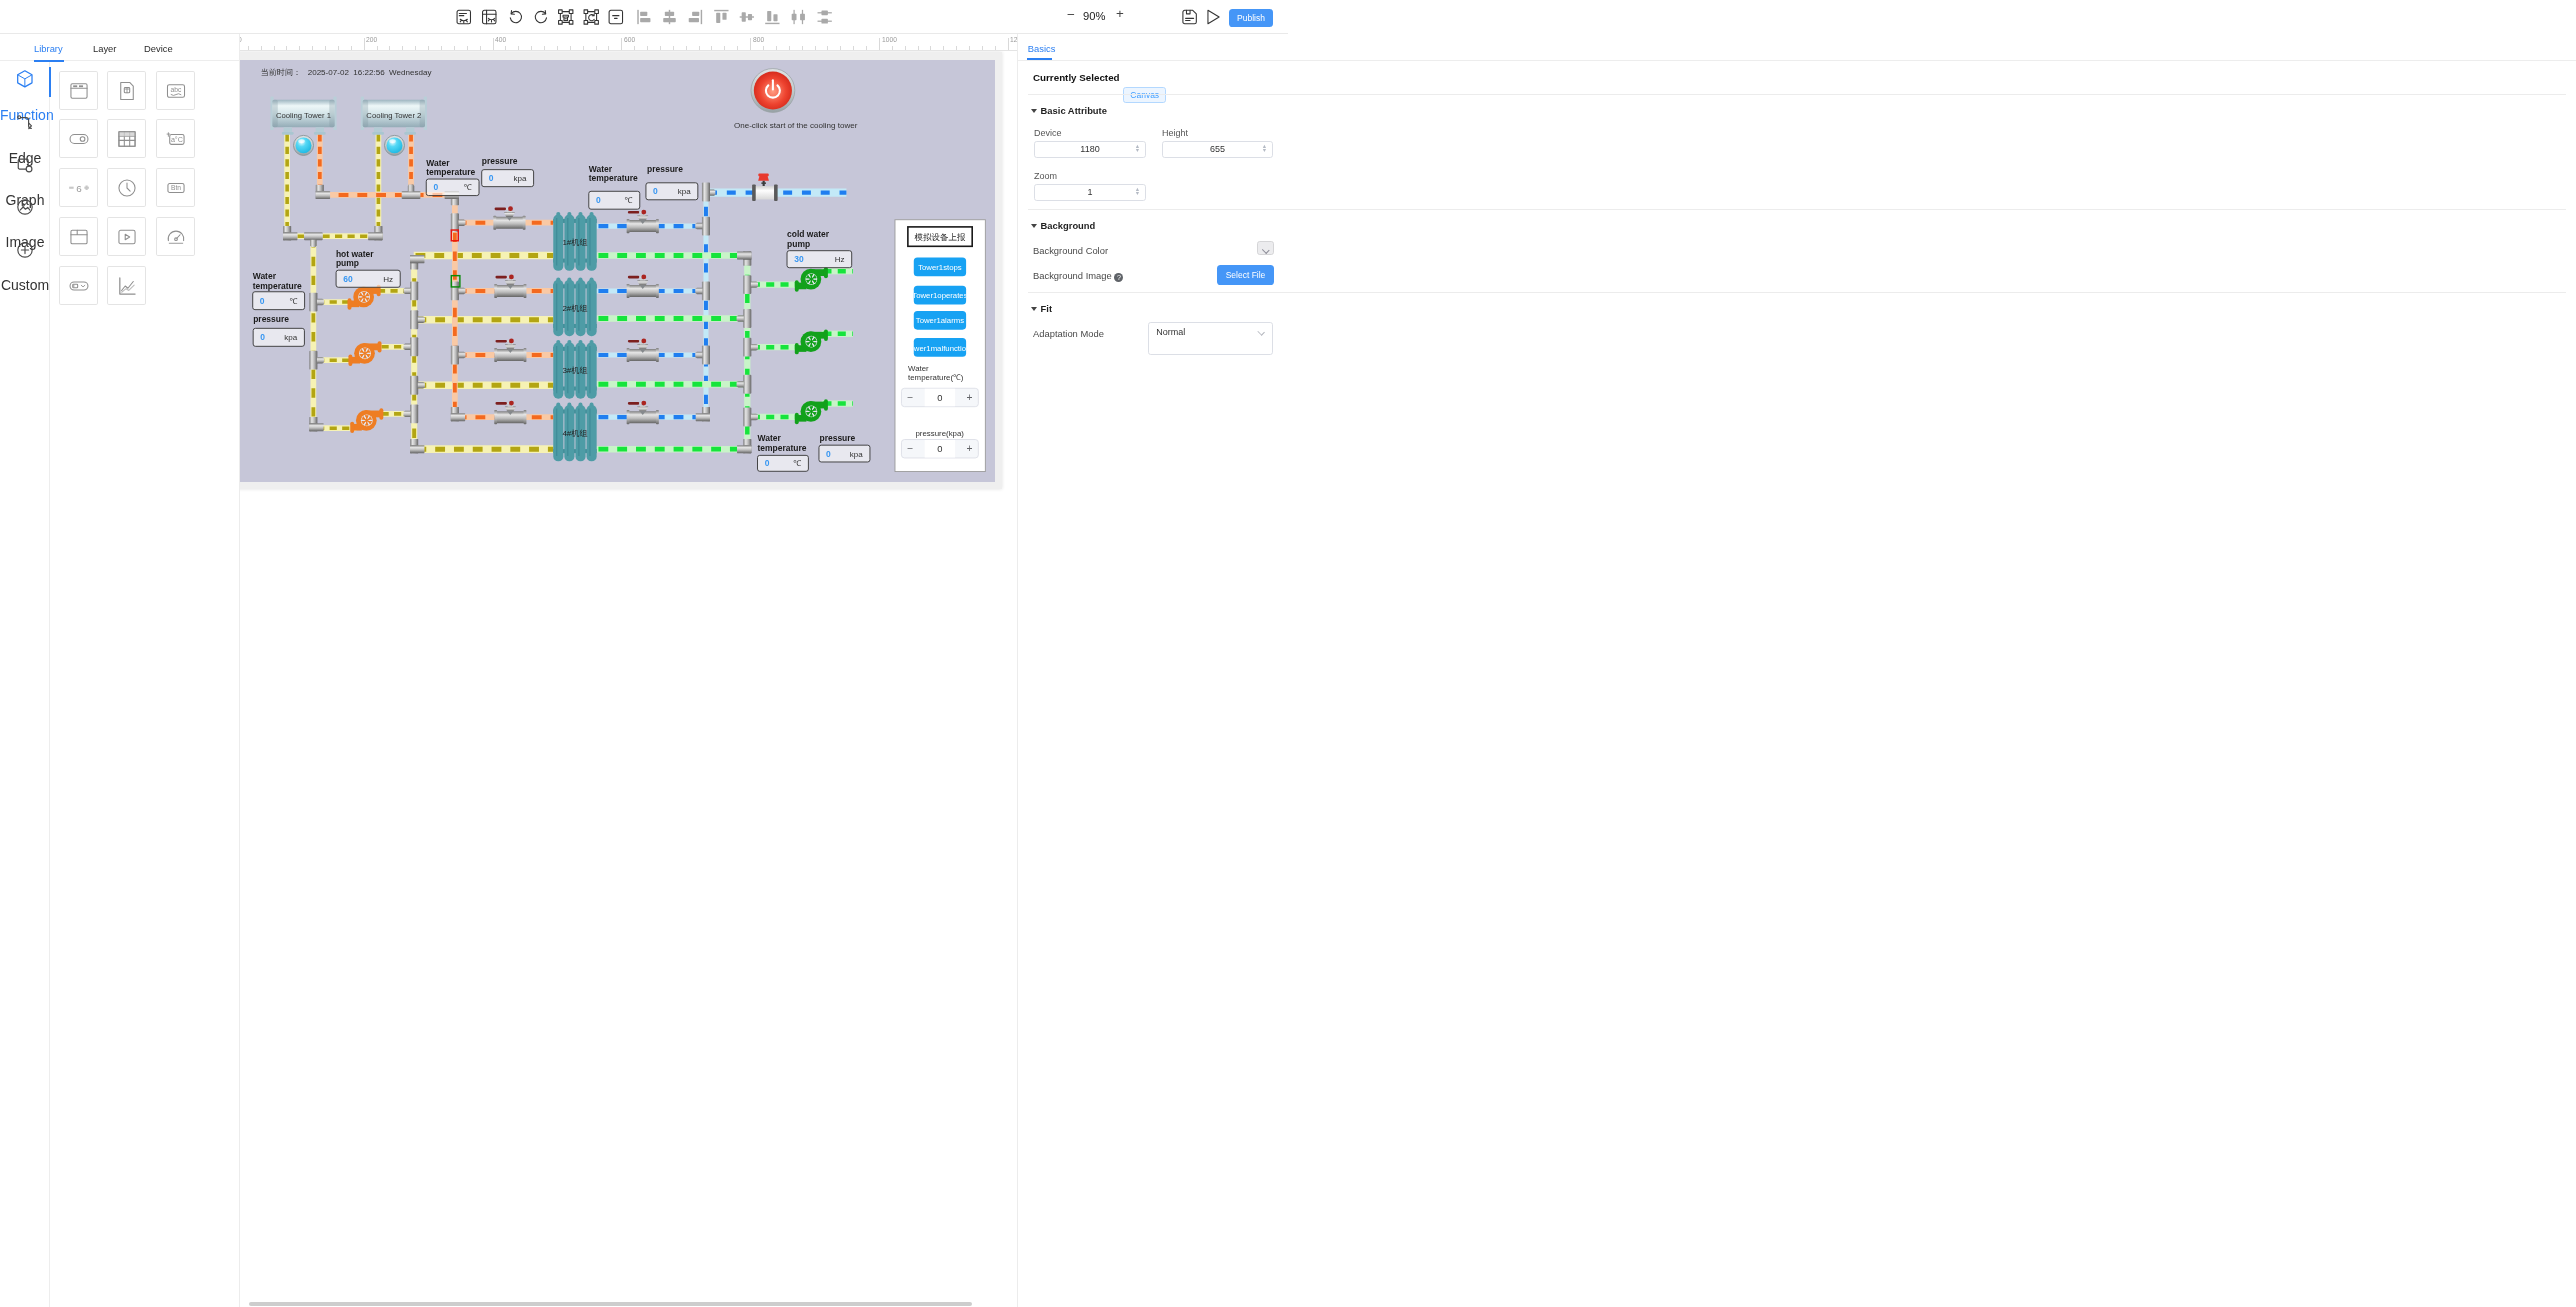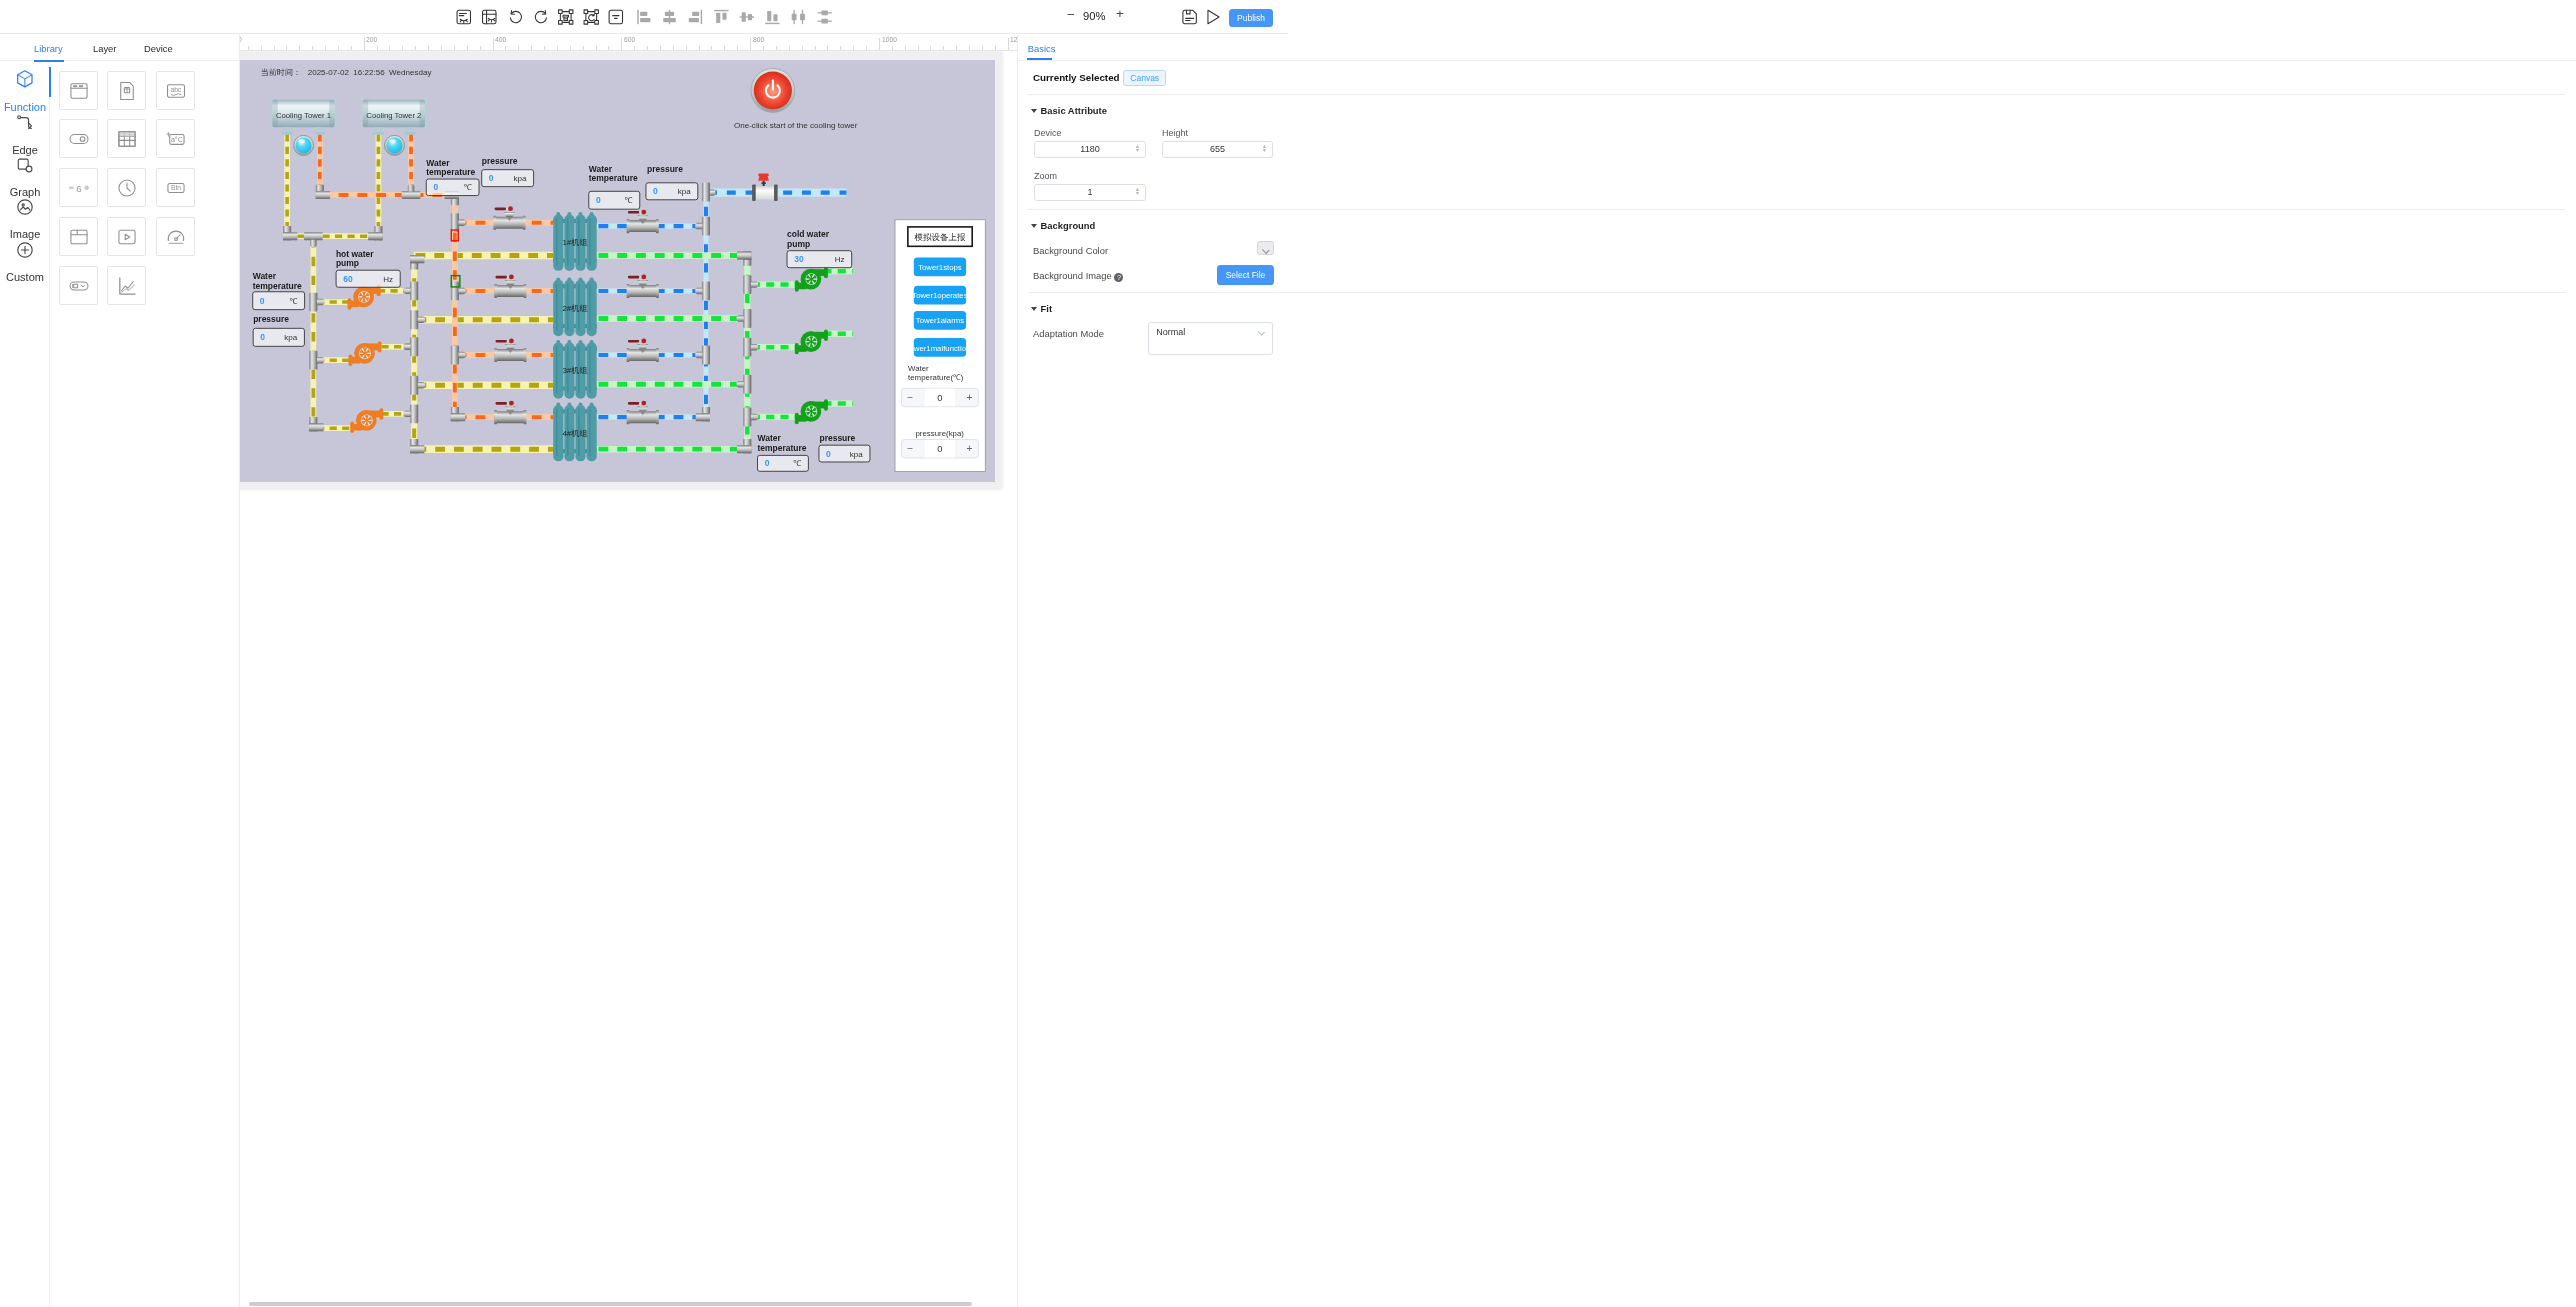--- a/index.html
+++ b/index.html
@@ -12,21 +12,21 @@
 #pct{position:absolute;left:16px;top:9.8px;font-size:11.2px;color:#222}
 #publish{position:absolute;left:1229px;top:9px;width:44px;height:18.3px;background:#4596f7;border-radius:3.6px;color:#fff;font-size:8.5px;text-align:center;line-height:18.3px}
 
 #sidebar{position:absolute;left:0;top:34px;width:240px;bottom:0;background:#fff;border-right:0.9px solid #ececec;z-index:20}
 #tabs{position:absolute;left:0;top:0;width:100%;height:27px;border-bottom:0.9px solid #ededed}
 #tabs span{position:absolute;top:9px;font-size:9.4px;color:#2c2c2c}
 #tabs .act{color:#2b7ff2}
 #tabs .ul{position:absolute;left:34px;top:26px;width:30px;height:1.8px;background:#2b7ff2}
 #rail{position:absolute;left:0;top:28px;width:50px;bottom:0;border-right:0.9px solid #ededed}
 .ritem{position:absolute;left:0;width:50px;text-align:center}
-.ritem .lbl{font-size:11px;color:#333;display:block;margin-top:9px}
+.ritem .lbl{font-size:14px;color:#333;display:block;margin-top:15px}
 .ritem.act .lbl{color:#2b7ff2}
 .ritem.act .bar{position:absolute;right:-0.9px;top:-2.7px;height:30px;width:2.2px;background:#2b7ff2}
 .card{position:absolute;width:39px;height:39px;border:0.9px solid #e4e4e4;border-radius:1.8px;background:#fff}
 .card svg{position:absolute;left:50%;top:50%;transform:translate(-50%,-50%)}
 
 #rpanel{position:absolute;left:1017px;top:34px;right:0;bottom:0;background:#fff;border-left:0.9px solid #ececec;z-index:20;font-size:9.4px;color:#303133}
 #rpanel .tabline{position:absolute;left:0;top:26px;width:100%;height:0.9px;background:#ededed}
 #rpanel .basics{position:absolute;left:9.8px;top:9px;color:#2b7ff2;font-size:9.4px}
 #rpanel .bul{position:absolute;left:9.4px;top:24px;width:25px;height:1.8px;background:#2b7ff2}
 .sechead{position:absolute;font-weight:bold;color:#1f1f1f;font-size:9.4px}
@@ -1095,21 +1095,21 @@
       <div style="position:absolute;top:627px;right:0;height:0.9px;width:4.5px;background:#d9d9d9"></div>
     </div>
   <div id="hscroll"></div>
 </div>
 
 <div id="rpanel">
   <span class="basics">Basics</span>
   <div class="bul"></div>
   <div class="tabline"></div>
   <span style="position:absolute;left:15px;top:38px;font-weight:bold;font-size:9.8px;color:#111">Currently Selected</span>
-  <span style="position:absolute;left:105px;top:36px;background:#ecf5ff;border:0.9px solid #b3d8ff;color:#409eff;font-size:8.5px;border-radius:2.7px;padding:2.2px 6.3px">Canvas</span>
+  <span style="position:absolute;left:105px;top:53px;background:#ecf5ff;border:0.9px solid #b3d8ff;color:#409eff;font-size:8.5px;border-radius:2.7px;padding:2.2px 6.3px">Canvas</span>
   <div class="divider" style="top:60px"></div>
   <div class="sechead" style="left:13px;top:71px"><span class="tri"></span>Basic Attribute</div>
   <span class="flabel" style="left:16px;top:94px">Device</span>
   <span class="flabel" style="left:144px;top:94px">Height</span>
   <div class="inp" style="left:16px;top:107px;width:112px">1180<span class="spin">▲<br>▼</span></div>
   <div class="inp" style="left:144px;top:107px;width:111px">655<span class="spin">▲<br>▼</span></div>
   <span class="flabel" style="left:16px;top:137px">Zoom</span>
   <div class="inp" style="left:16px;top:150px;width:112px">1<span class="spin">▲<br>▼</span></div>
   <div class="divider" style="top:175px"></div>
   <div class="sechead" style="left:13px;top:186px"><span class="tri"></span>Background</div>

